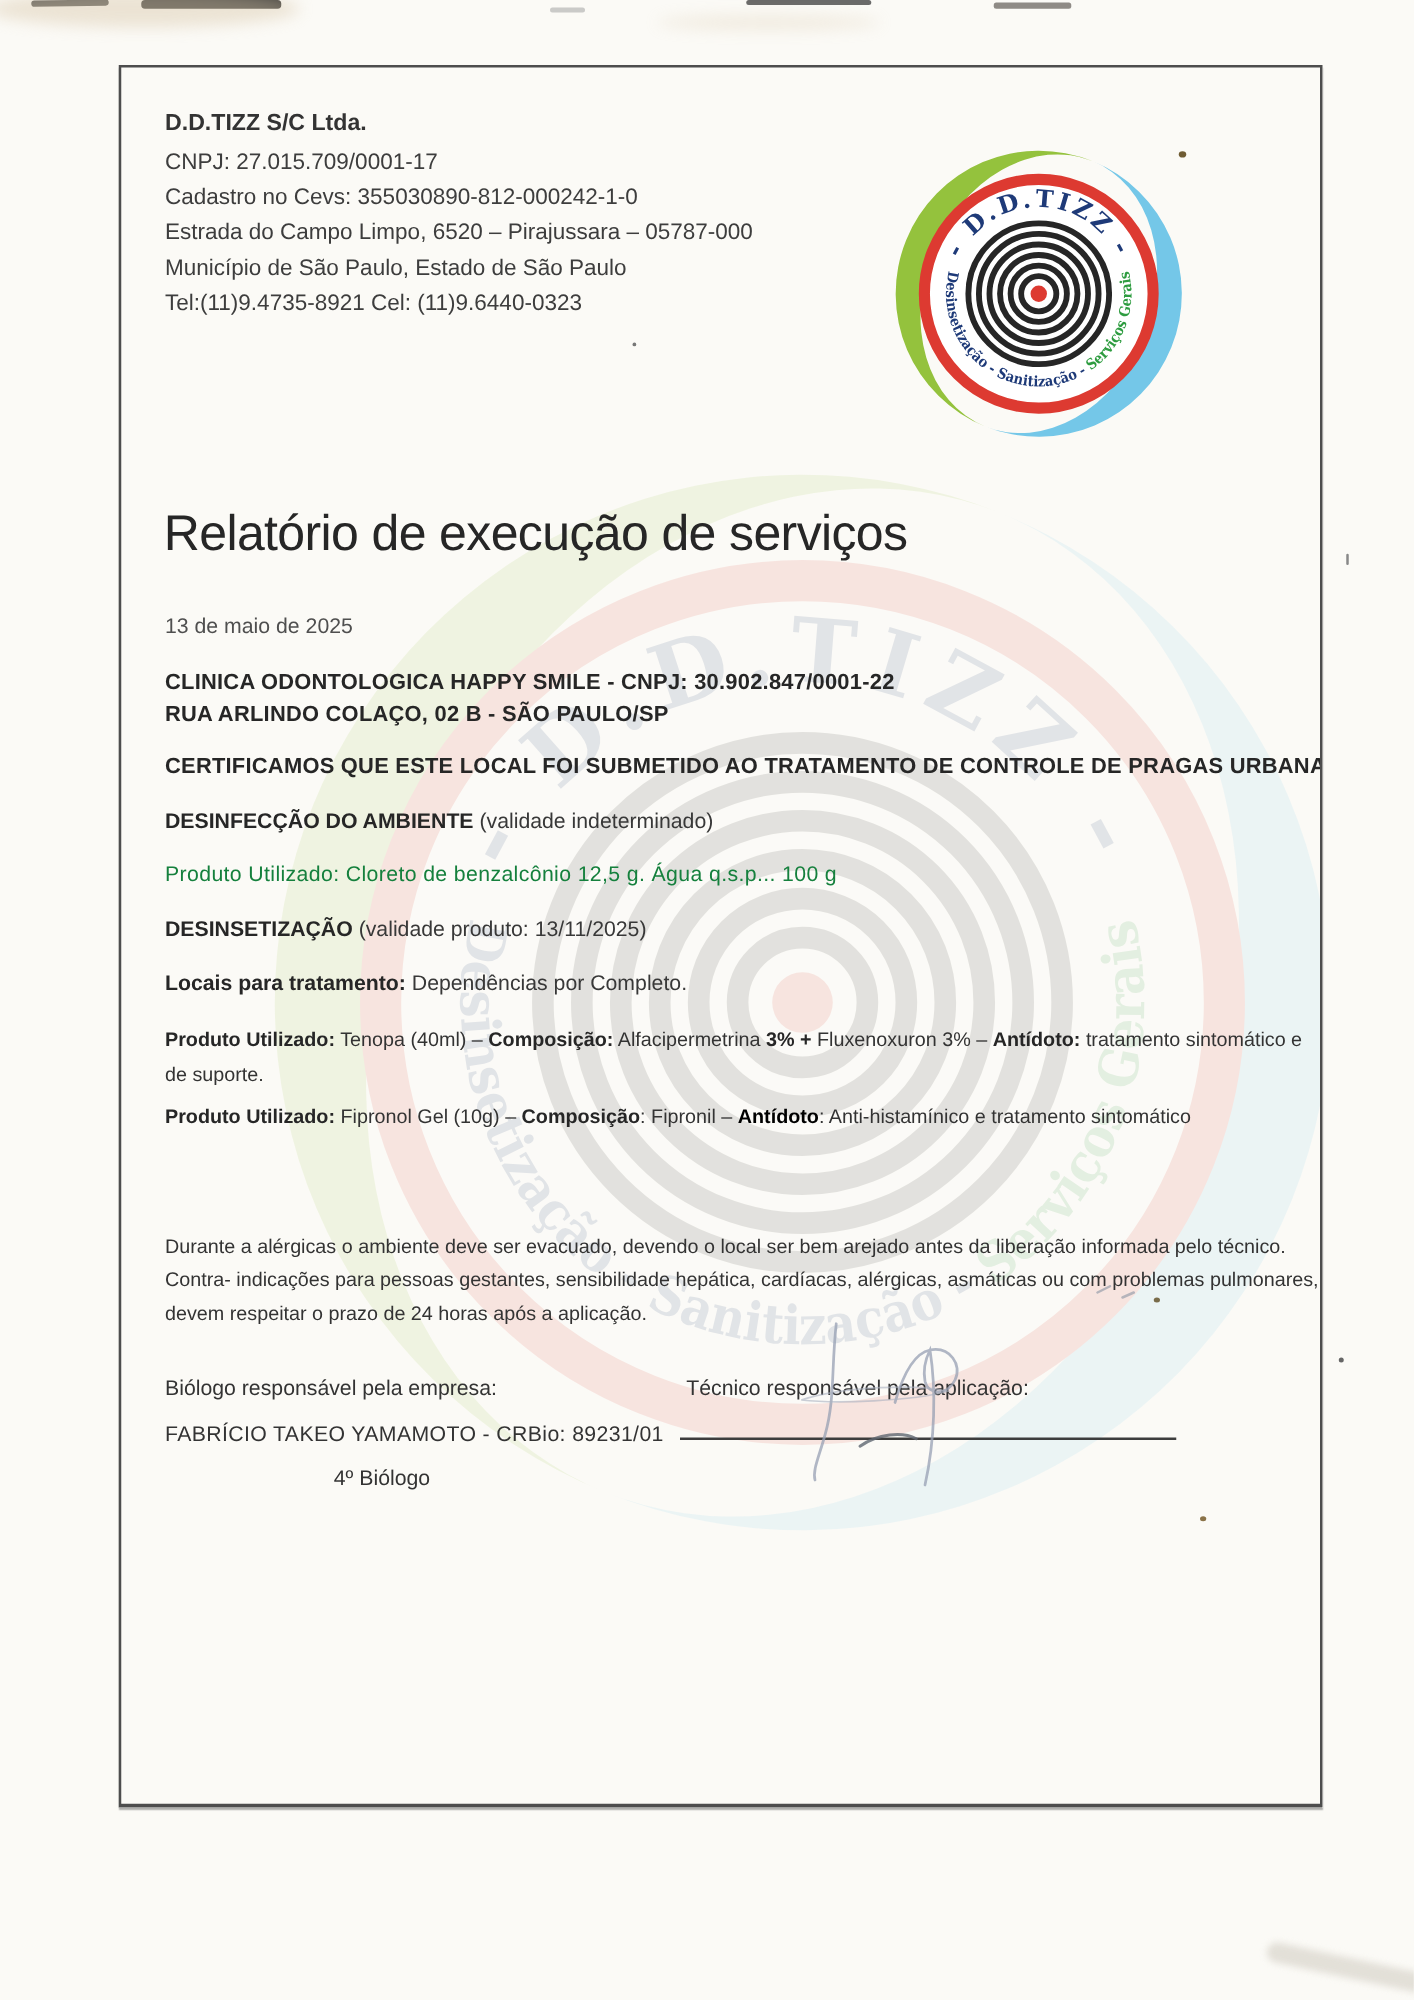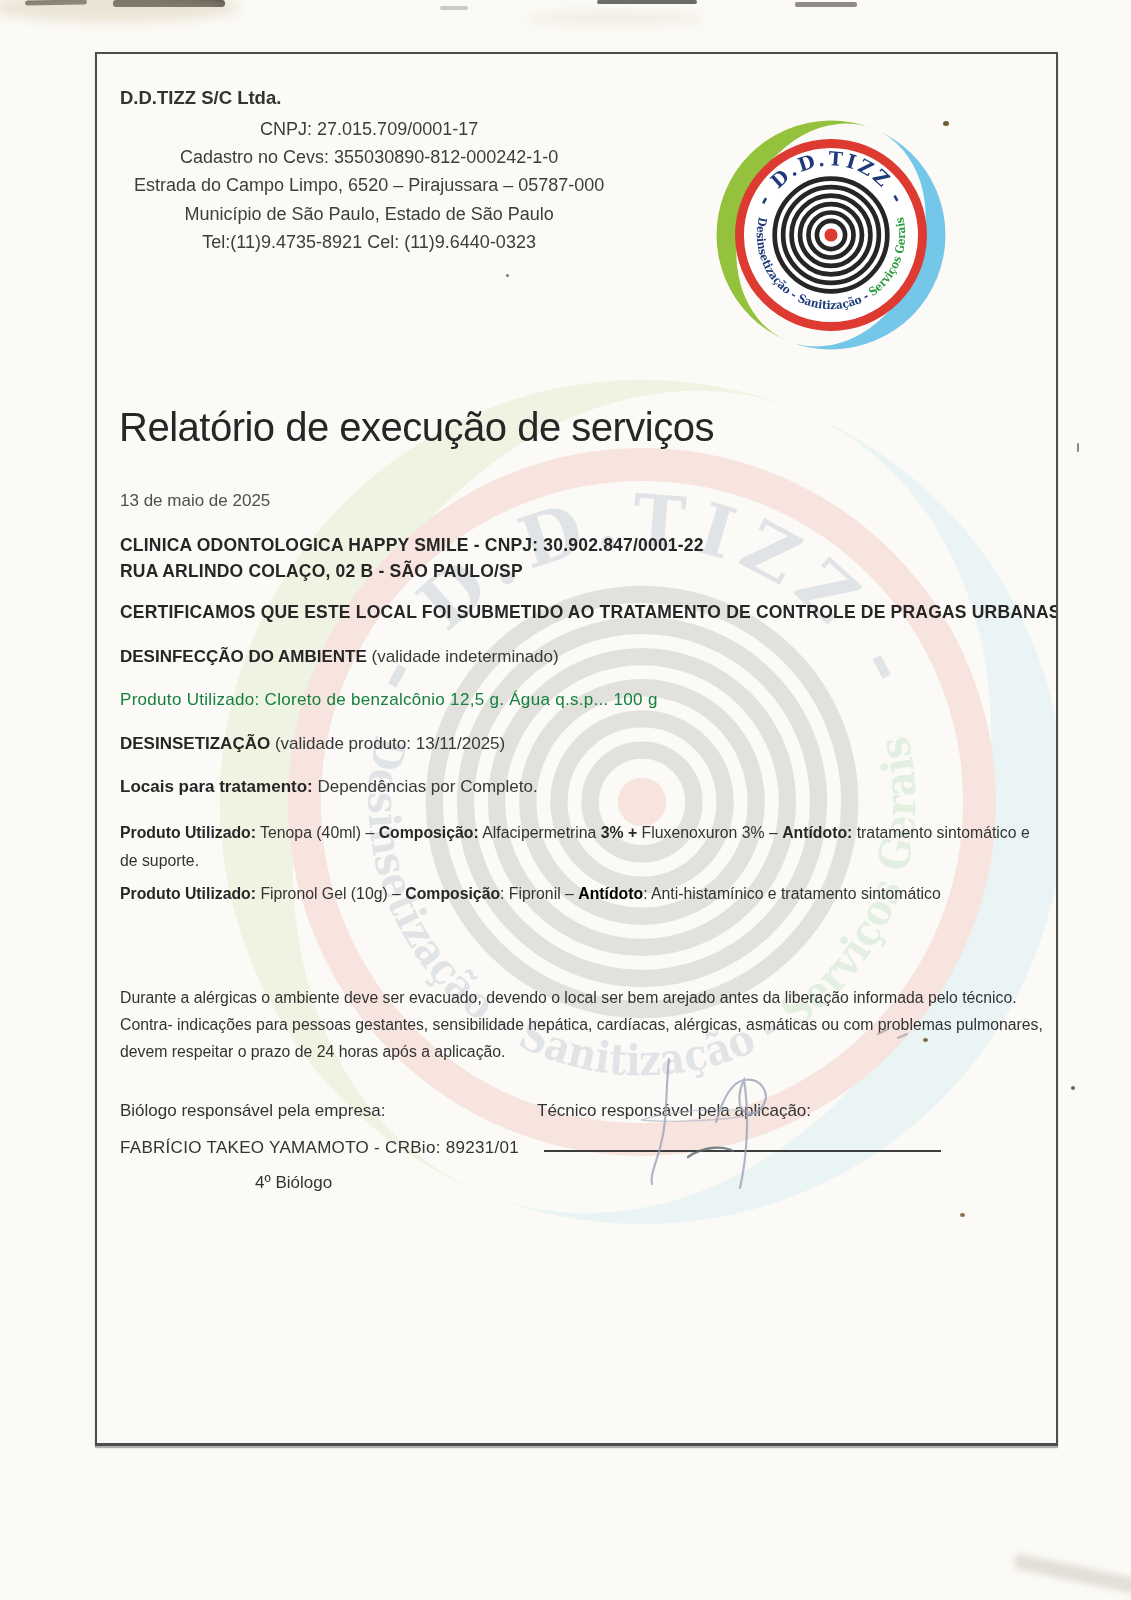--- a/index.html
+++ b/index.html
@@ -8,23 +8,23 @@
     background:#fbfaf6;overflow:hidden;
     font-family:"Liberation Sans",sans-serif;
   }
   
   .page{
     position:absolute;left:95px;top:52px;width:959px;height:1389px;
     border:2px solid #4d4d4d;border-bottom-width:3px;
     box-shadow:0 2px 1px rgba(100,100,100,.5);
     overflow:hidden;
   }
-  .t{position:absolute;white-space:nowrap;color:#323232;}
+  .t{position:absolute;white-space:nowrap;color:#323232;margin-left:12px;}
   .company      {left:23px;top:33px;font-size:18.5px;font-weight:700;color:#333;}
-  .header-lines {left:37px;top:61px;font-size:18px;line-height:28.2px;color:#3d3d3d;text-align:center;}
+  .header-lines {left:23px;top:61px;font-size:18px;line-height:28.2px;color:#3d3d3d;}
   .main-logo    {position:absolute;left:612px;top:59px;width:244px;height:244px;}
   .doc-title    {left:22px;top:351px;font-size:40px;color:#262626;letter-spacing:-0.5px;}
   .doc-date     {left:23px;top:437px;font-size:17px;color:#4f4f4f;}
   .client-block {left:23px;top:478px;font-size:17.5px;font-weight:700;line-height:26.4px;color:#262626;letter-spacing:.2px;}
   .certif       {left:23px;top:548px;font-size:17.5px;font-weight:700;color:#262626;letter-spacing:.2px;}
   .sec-desinf   {left:23px;top:593px;font-size:17px;}
   .sec-prod1    {left:23px;top:636px;font-size:17px;letter-spacing:.3px;color:#15803d;}
   .sec-desins   {left:23px;top:680px;font-size:17px;}
   .sec-locais   {left:23px;top:723px;font-size:17px;}
   .sec-heading  {font-weight:700;color:#262626;}

